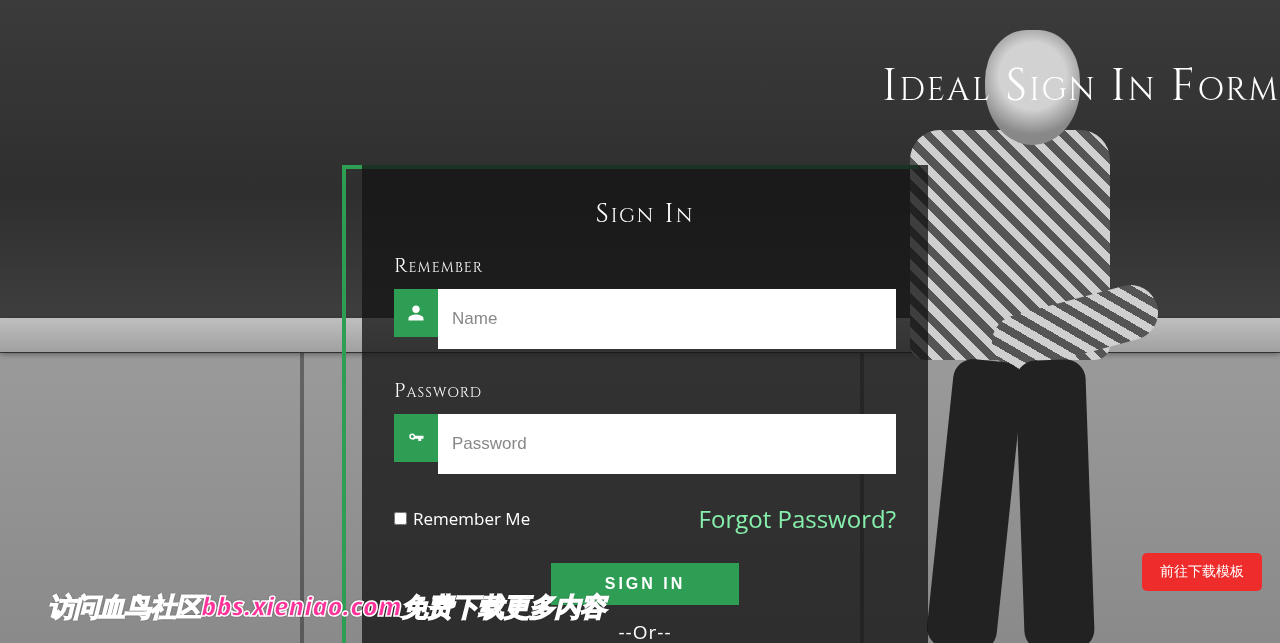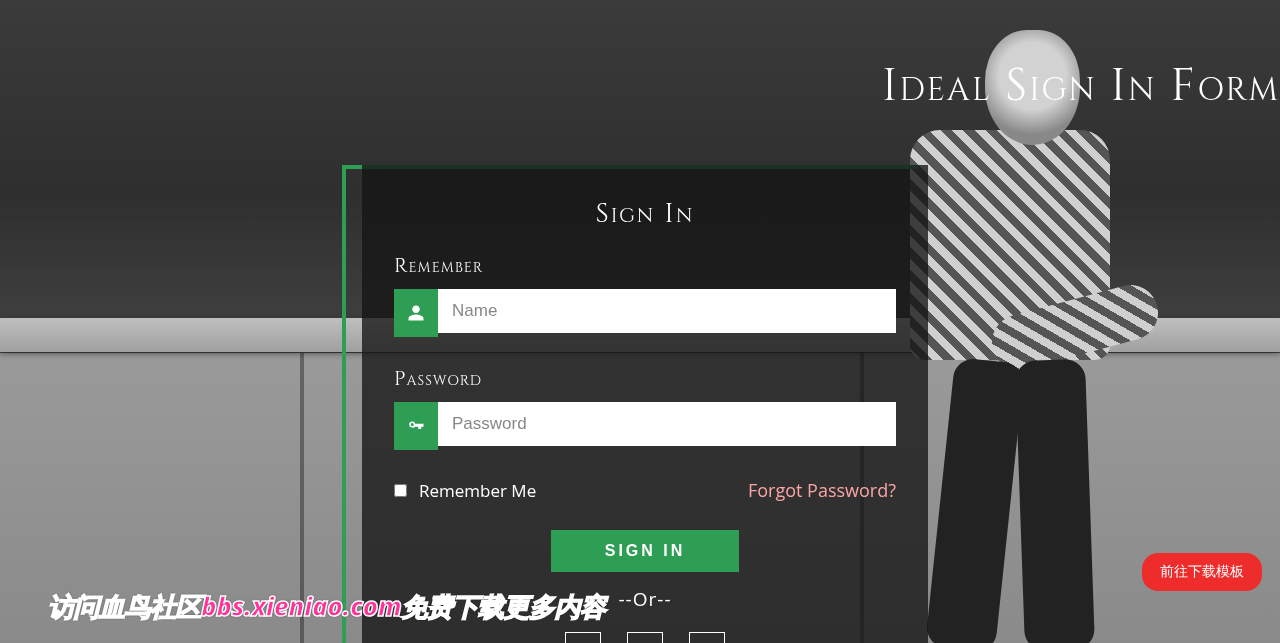--- a/index.html
+++ b/index.html
@@ -157,40 +157,40 @@
   width: 44px;
   height: 48px;
   background: #2e9e55;
   display: flex;
   align-items: center;
   justify-content: center;
 }
 .input-icon svg { width: 18px; height: 18px; fill: #fff; }
 .input-row input {
   flex: 1;
-  height: 44px;
+  height: 60px;
   border: none;
   outline: none;
   padding: 0 14px;
   font-size: 17px;
   color: #555;
   background: #fff;
 }
 .input-row input::placeholder { color: #888; }
 .row-split {
   display: flex;
   justify-content: space-between;
   align-items: center;
   color: #fff;
   font-size: 17px;
   margin-bottom: 28px;
 }
-.remember { display: flex; align-items: center; gap: 12px; }
+.remember { display: flex; align-items: center; gap: 6px; }
 .remember input { width: 13px; height: 13px; }
-.forgot { color: #fca5a5; text-decoration: none; font-size: 18px; }
+.forgot { color: #86efac; text-decoration: none; font-size: 24px; }
 .signin-btn {
   display: block;
   margin: 0 auto;
   background: #2e9e55;
   color: #fff;
   border: none;
   padding: 12px 54px;
   font-size: 16px;
   letter-spacing: 3px;
   font-weight: 600;
@@ -220,21 +220,21 @@
 }
 
 .download-btn {
   position: absolute;
   right: 18px;
   bottom: 52px;
   background: #ee2c2c;
   color: #fff;
   font-size: 14px;
   padding: 10px 18px;
-  border-radius: 16px;
+  border-radius: 5px;
   border: none;
   cursor: pointer;
 }
 .watermark {
   position: absolute;
   left: 48px;
   bottom: 18px;
   font-size: 26px;
   font-weight: 900;
   font-style: italic;

